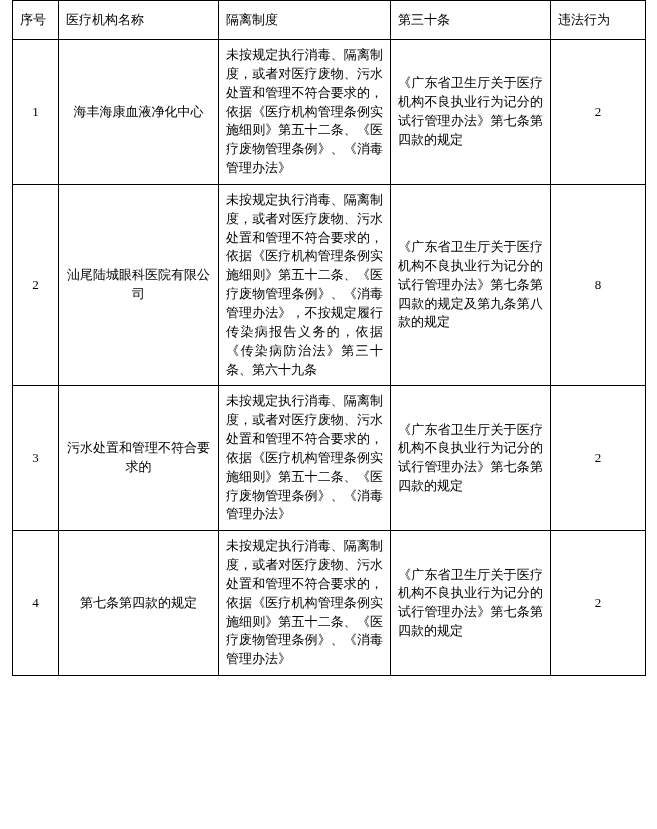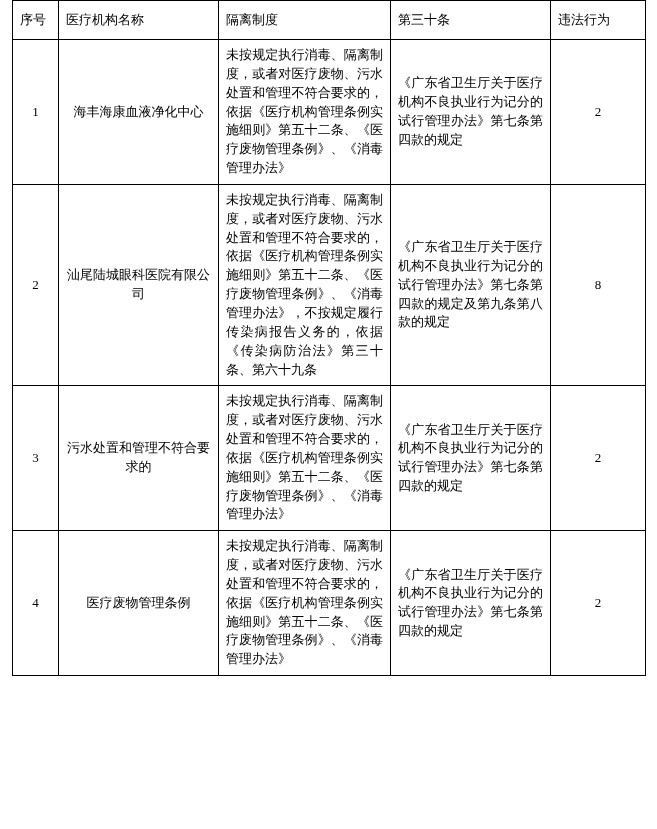--- a/index.html
+++ b/index.html
@@ -122,21 +122,21 @@
       </tr>
       <tr>
         <td class="idx">3</td>
         <td class="org">污水处置和管理不符合要求的</td>
         <td class="violation">未按规定执行消毒、隔离制度，或者对医疗废物、污水处置和管理不符合要求的，依据《医疗机构管理条例实施细则》第五十二条、《医疗废物管理条例》、《消毒管理办法》</td>
         <td class="basis">《广东省卫生厅关于医疗机构不良执业行为记分的试行管理办法》第七条第四款的规定</td>
         <td class="points">2</td>
       </tr>
       <tr>
         <td class="idx">4</td>
-        <td class="org">医疗废物管理条例</td>
+        <td class="org">第七条第四款的规定</td>
         <td class="violation">未按规定执行消毒、隔离制度，或者对医疗废物、污水处置和管理不符合要求的，依据《医疗机构管理条例实施细则》第五十二条、《医疗废物管理条例》、《消毒管理办法》</td>
         <td class="basis">《广东省卫生厅关于医疗机构不良执业行为记分的试行管理办法》第七条第四款的规定</td>
         <td class="points">2</td>
       </tr>
     </tbody>
   </table>
 
 </div>
 
 </body></html>

